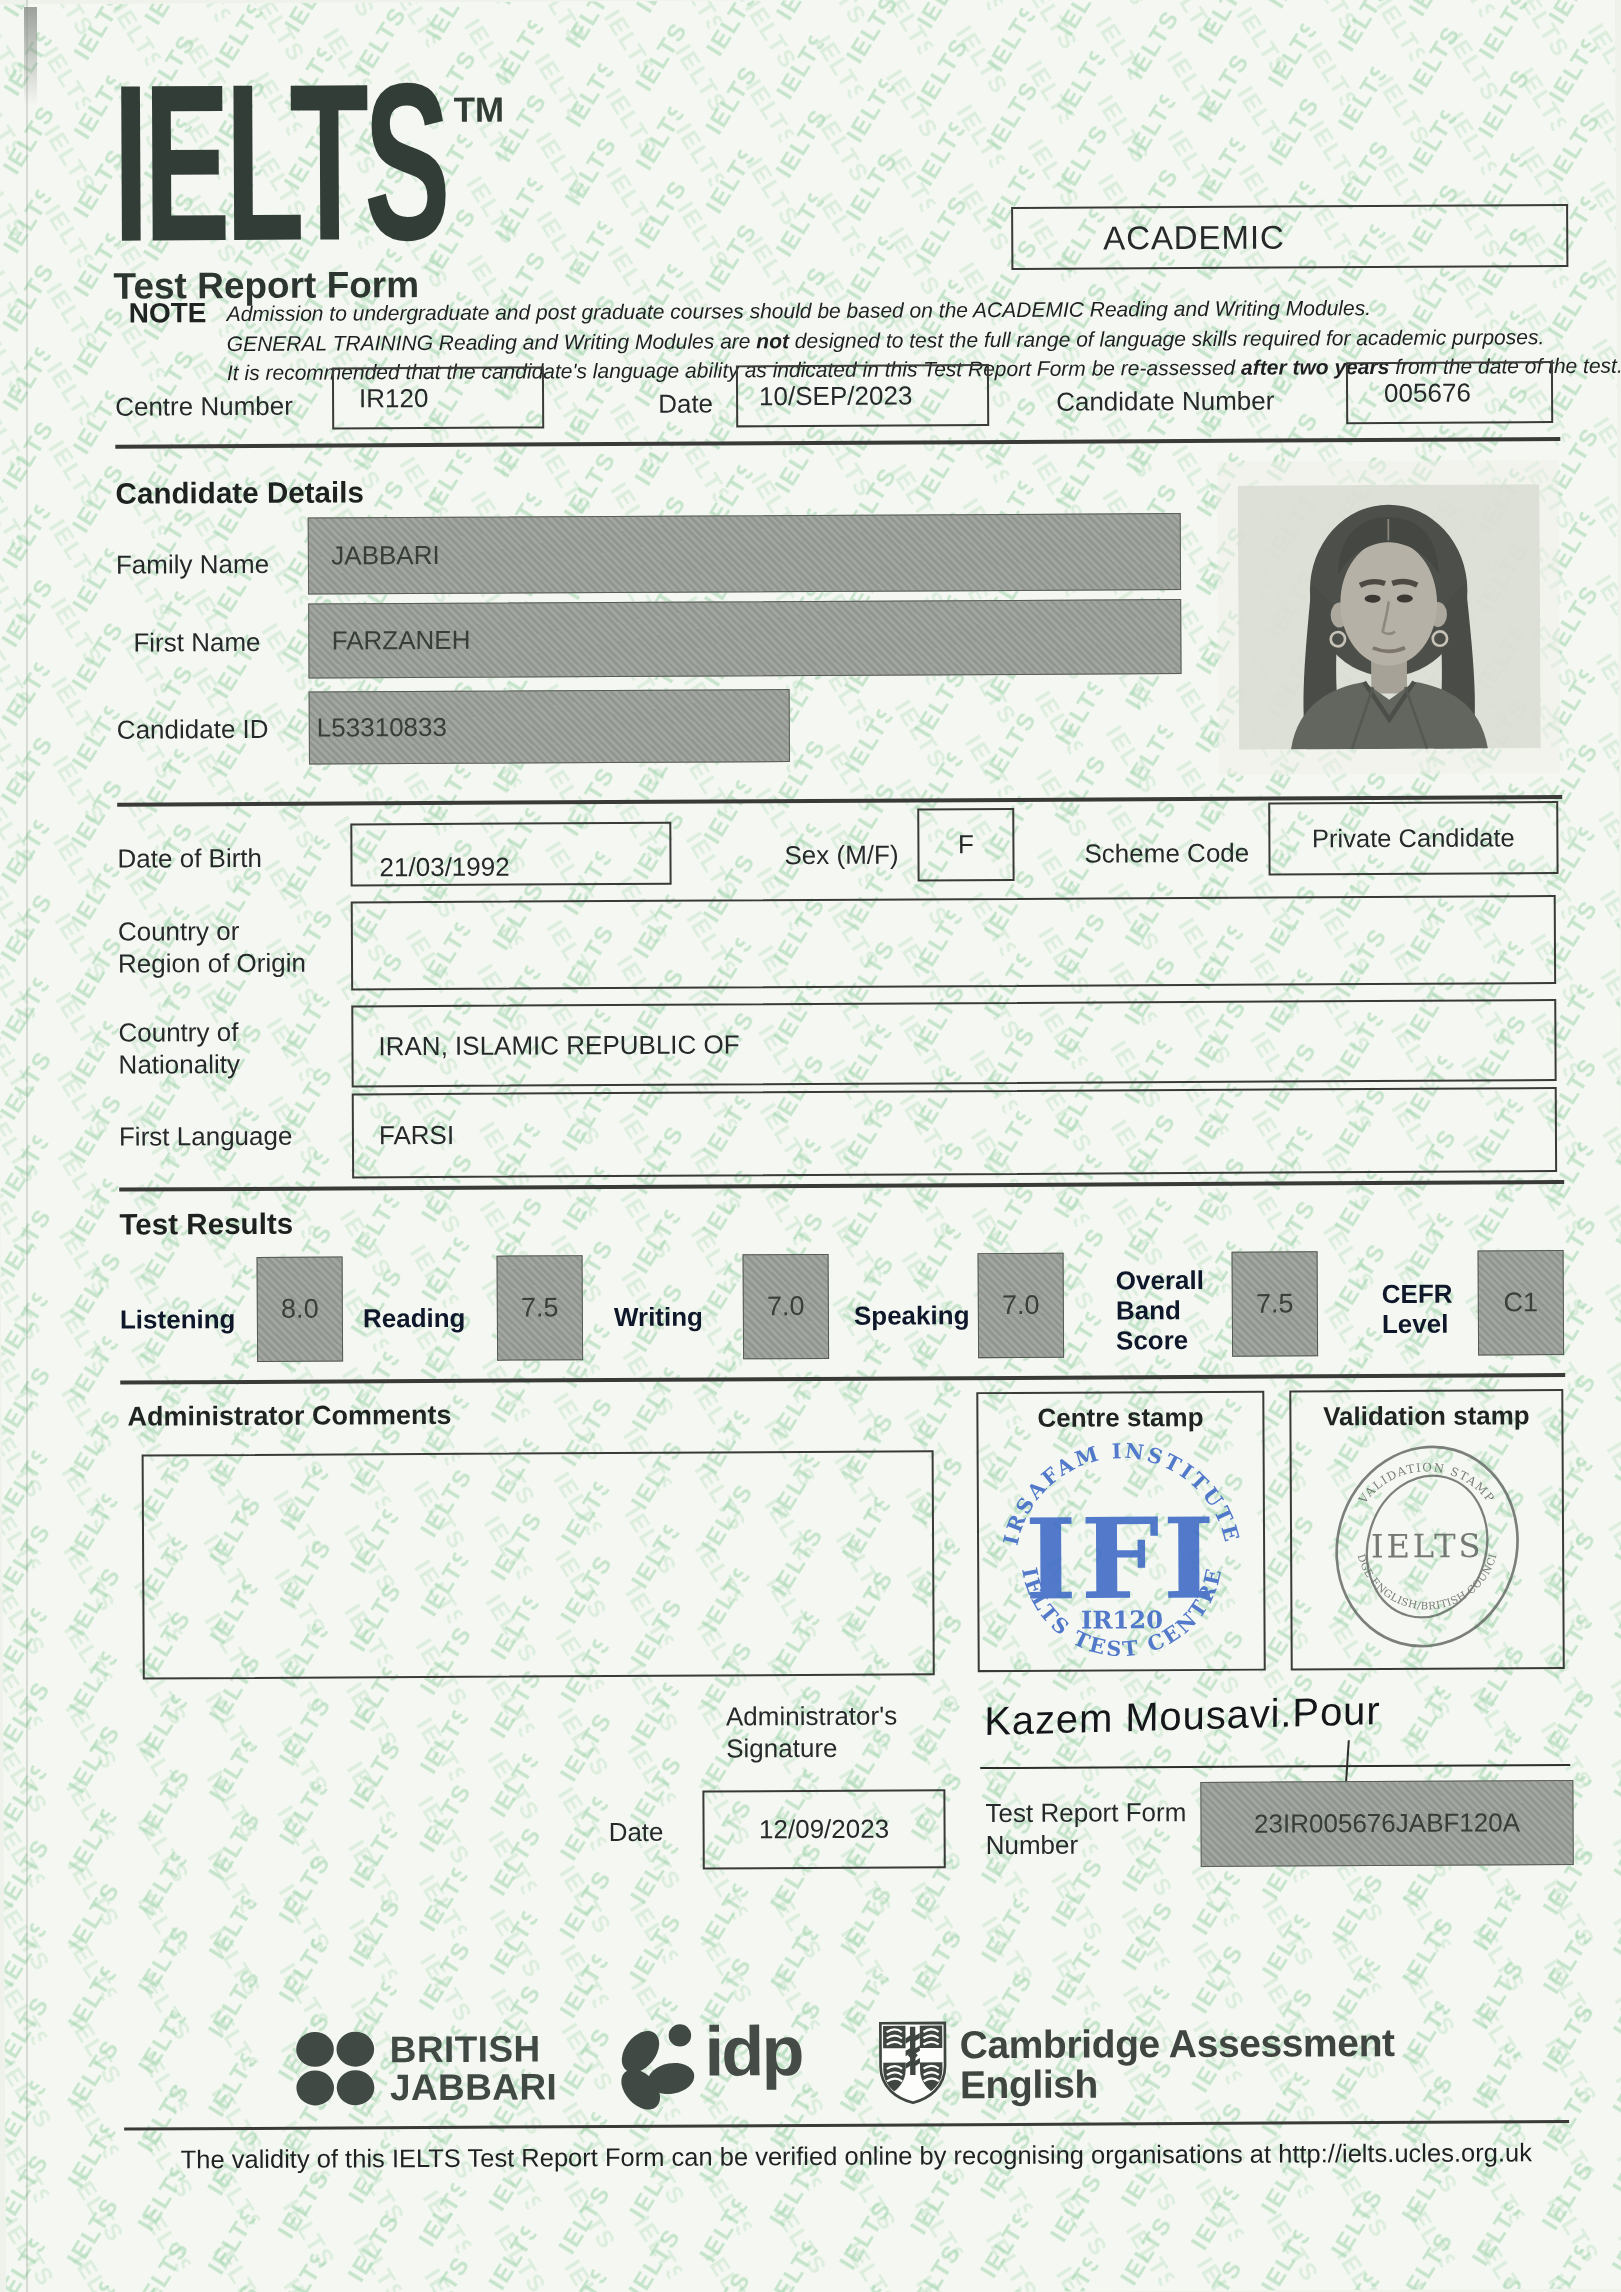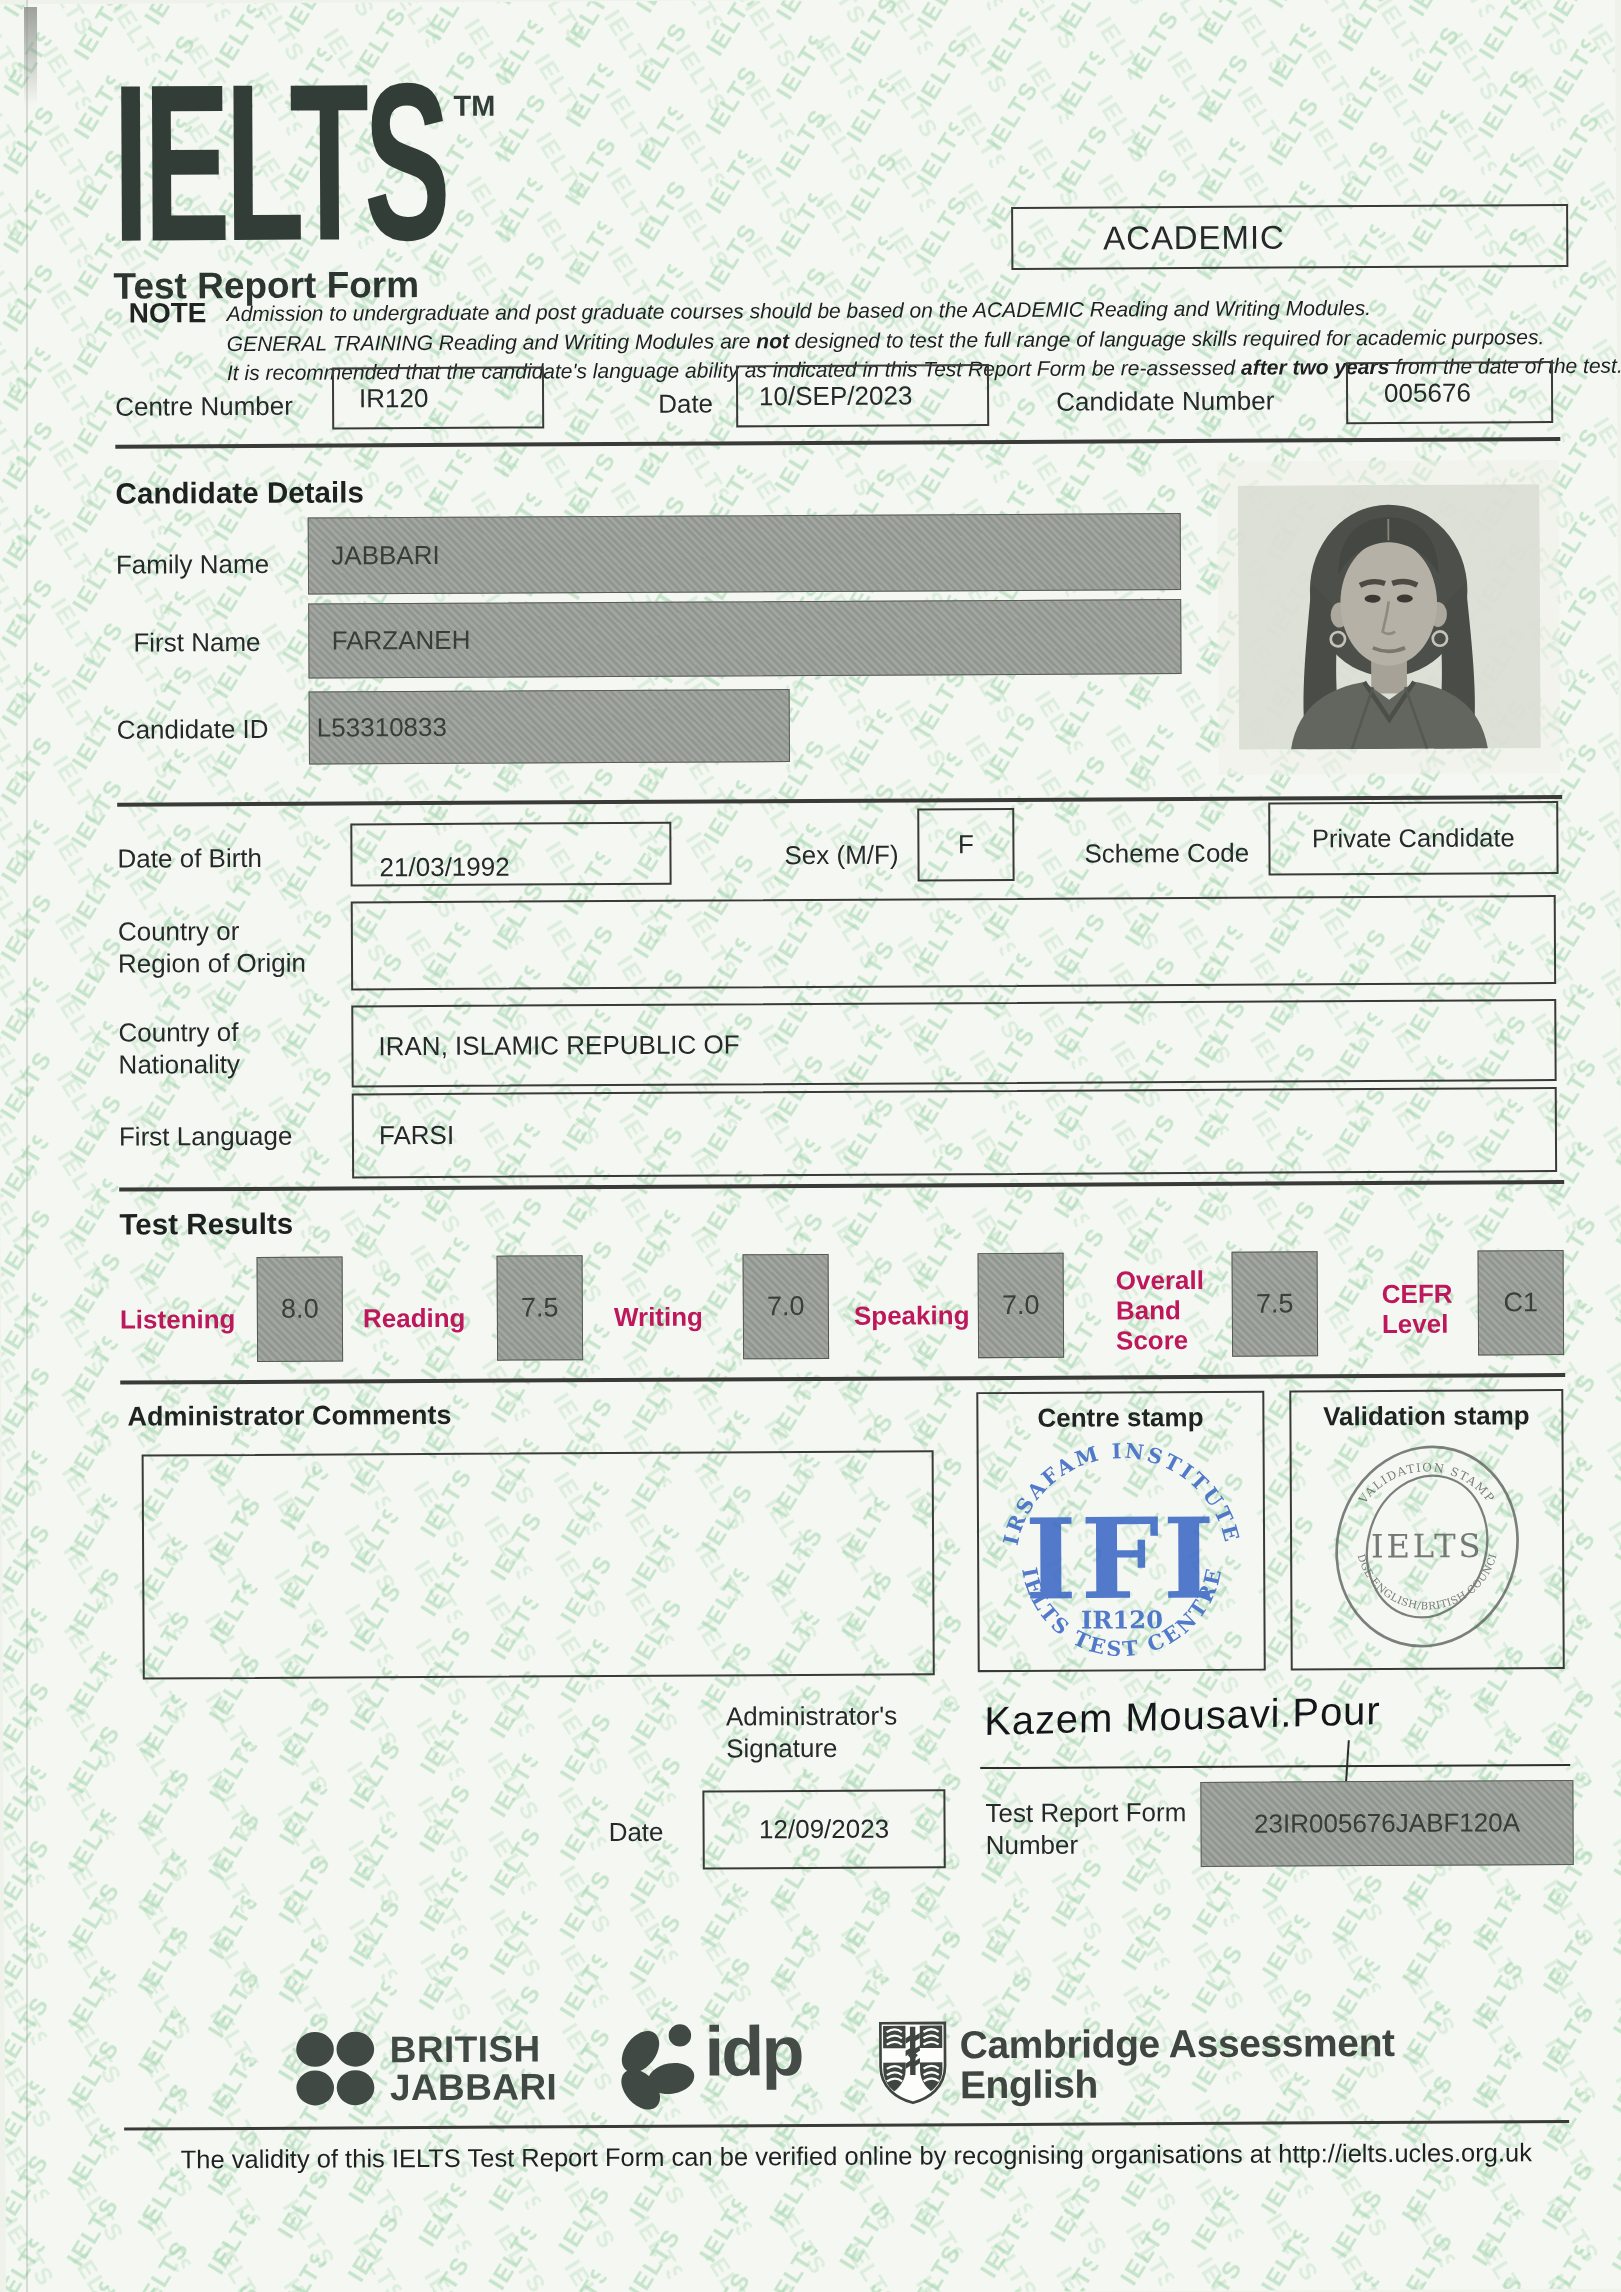--- a/index.html
+++ b/index.html
@@ -8,21 +8,21 @@
     background:#eef2ea;
     font-family:"Liberation Sans", sans-serif;
     -webkit-font-smoothing:antialiased;
   }
   #sheet{position:absolute;inset:0;background:#f5f8f2;transform:rotate(-0.3deg);transform-origin:50% 50%;}
   #wm-svg{position:absolute;left:0;top:0;}
   .wm-t{font-family:"Liberation Sans",sans-serif;font-size:27px;letter-spacing:2px;fill:#97d0a5;font-weight:bold;}
   .abs{position:absolute;}
   .lbl{font-size:26px;color:#26292a;line-height:30px;}
   .lbl2{font-size:26px;color:#26292a;line-height:32px;}
-  .blbl{font-size:26px;font-weight:bold;color:#be185d;line-height:30px;}
+  .blbl{font-size:26px;font-weight:bold;color:#0f172a;line-height:30px;}
   .val{font-size:26px;color:#26292a;}
   .box{border:2.7px solid #3a3a38;box-sizing:border-box;background:transparent;}
   .gbox{
     background:#9aa099;border:1.8px solid #5a5d57;box-sizing:border-box;
     background-image:repeating-linear-gradient(45deg, rgba(255,255,255,.07) 0 2.7px, rgba(0,0,0,.06) 2.7px 5.4px);
     display:flex;align-items:center;
   }
   .gval{font-size:26px;color:#373d37;}
   .hd{font-size:29.6px;font-weight:bold;color:#1d211f;}
   .rule{background:#3a3a38;}
@@ -60,21 +60,21 @@
       <pattern id="wm2" width="150" height="92" patternUnits="userSpaceOnUse" patternTransform="rotate(58)">
         <text class="wm-t" x="0" y="30">IELTS</text>
         <text class="wm-t" x="75" y="76">IELTS</text>
       </pattern>
     </defs>
     <rect width="1810" height="2560" fill="url(#wm1)" opacity="0.5"></rect>
     <rect width="1810" height="2560" fill="url(#wm2)" opacity="0.27"></rect>
   </svg>
 
   <div class="abs" id="ielts-logo" style="left:118px;top:47px;">IELTS</div>
-  <div class="abs" style="left:459px;top:88px;font-size:29px;font-weight:bold;color:#333d37;">TM</div>
+  <div class="abs" style="left:459px;top:88px;font-size:35px;font-weight:bold;color:#333d37;">TM</div>
   <div class="abs" style="left:118px;top:262px;font-size:37px;font-weight:bold;color:#2c3530;">Test Report Form</div>
 
   <div class="abs box" style="left:1016px;top:208px;width:557px;height:63px;display:flex;align-items:center;">
     <span style="padding-left:90px;font-size:33px;letter-spacing:0.9px;color:#26292a;">ACADEMIC</span>
   </div>
 
   <div class="abs" style="left:133px;top:294px;font-size:28px;font-weight:bold;color:#1f2321;">NOTE</div>
   <div class="abs" style="left:231px;top:296px;">
     <div class="note-line"><span>Admission to undergraduate and post graduate courses should be based on the ACADEMIC Reading and Writing Modules.</span></div>
     <div class="note-line"><span>GENERAL TRAINING Reading and Writing Modules are </span><span style="font-weight: bold;">not</span><span> designed to test the full range of language skills required for academic purposes.</span></div>

